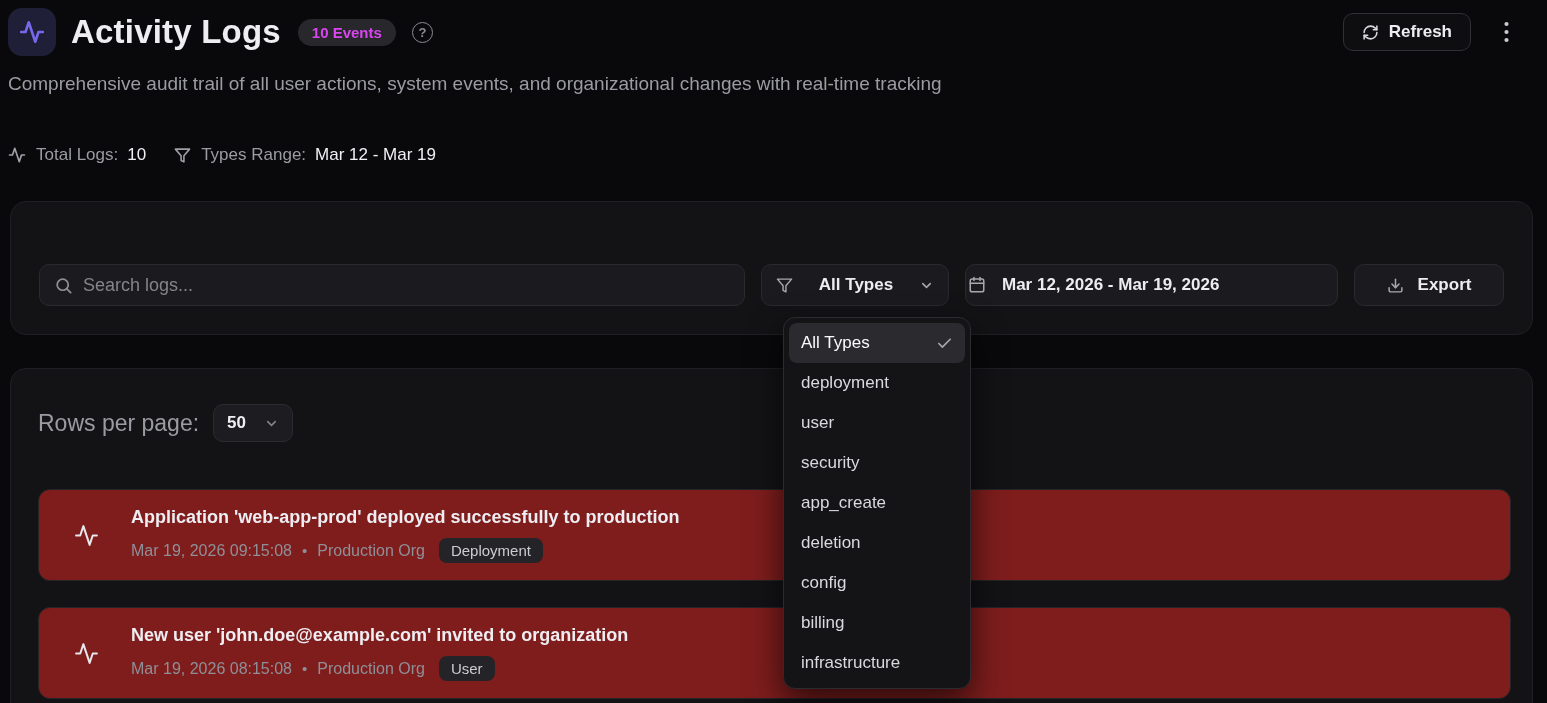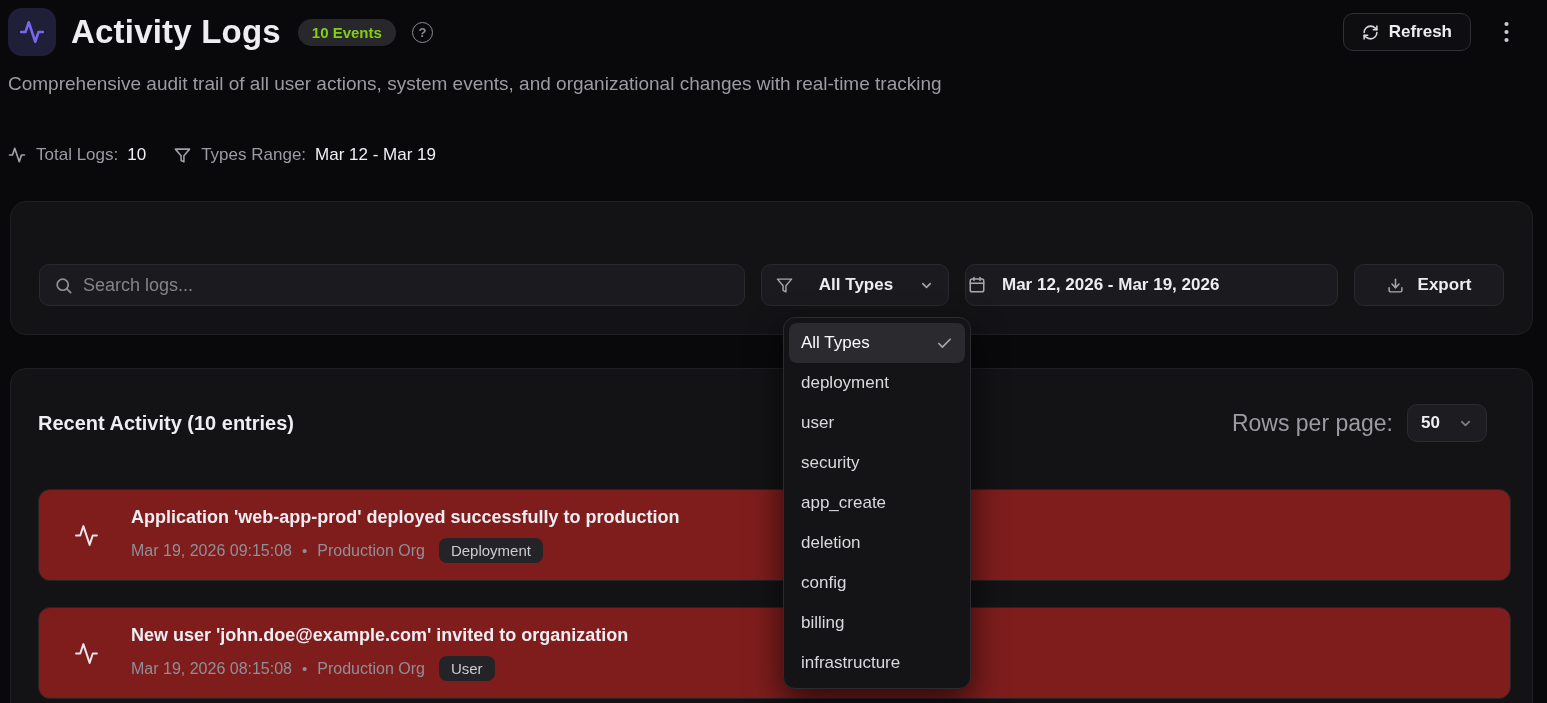--- a/index.html
+++ b/index.html
@@ -19,21 +19,21 @@
   .app-icon {
     width: 48px; height: 48px; border-radius: 14px; background: #201f38;
     display: flex; align-items: center; justify-content: center; flex: 0 0 auto;
   }
   .app-icon svg { color: #7668ea; }
   .page-title {
     margin-left: 15px; font-size: 33px; font-weight: 800; color: #ededf2;
     letter-spacing: 0.2px; white-space: nowrap;
   }
   .events-badge {
-    margin-left: 17px; background: #28282c; color: #84cc16;
+    margin-left: 17px; background: #28282c; color: #d946ef;
     font-size: 15px; font-weight: 600; padding: 5px 14px; border-radius: 999px;
     white-space: nowrap;
   }
   .help-icon {
     margin-left: 16px; width: 21px; height: 21px; border-radius: 50%;
     border: 1.5px solid #8b8b93; color: #8b8b93; font-size: 13px; font-weight: 700;
     display: flex; align-items: center; justify-content: center;
   }
   .header-spacer { flex: 1; }
   .refresh-btn {
@@ -259,21 +259,20 @@
     <div class="dd-item">
         <span>billing</span>
       </div>
     <div class="dd-item">
         <span>infrastructure</span>
       </div>
   </div>
 
   <div class="activity-card">
     <div class="activity-header">
-      <div class="section-title">Recent Activity (10 entries)</div>
       <div class="rows-group">
         <span class="rows-label">Rows per page:</span>
         <div class="rows-select">
           <span class="val">50</span>
           <svg class="chev" width="15" height="15" viewBox="0 0 24 24" fill="none" stroke="currentColor" stroke-width="2.4" stroke-linecap="round" stroke-linejoin="round">
             <polyline points="6 9 12 15 18 9"></polyline>
           </svg>
         </div>
       </div>
     </div>

